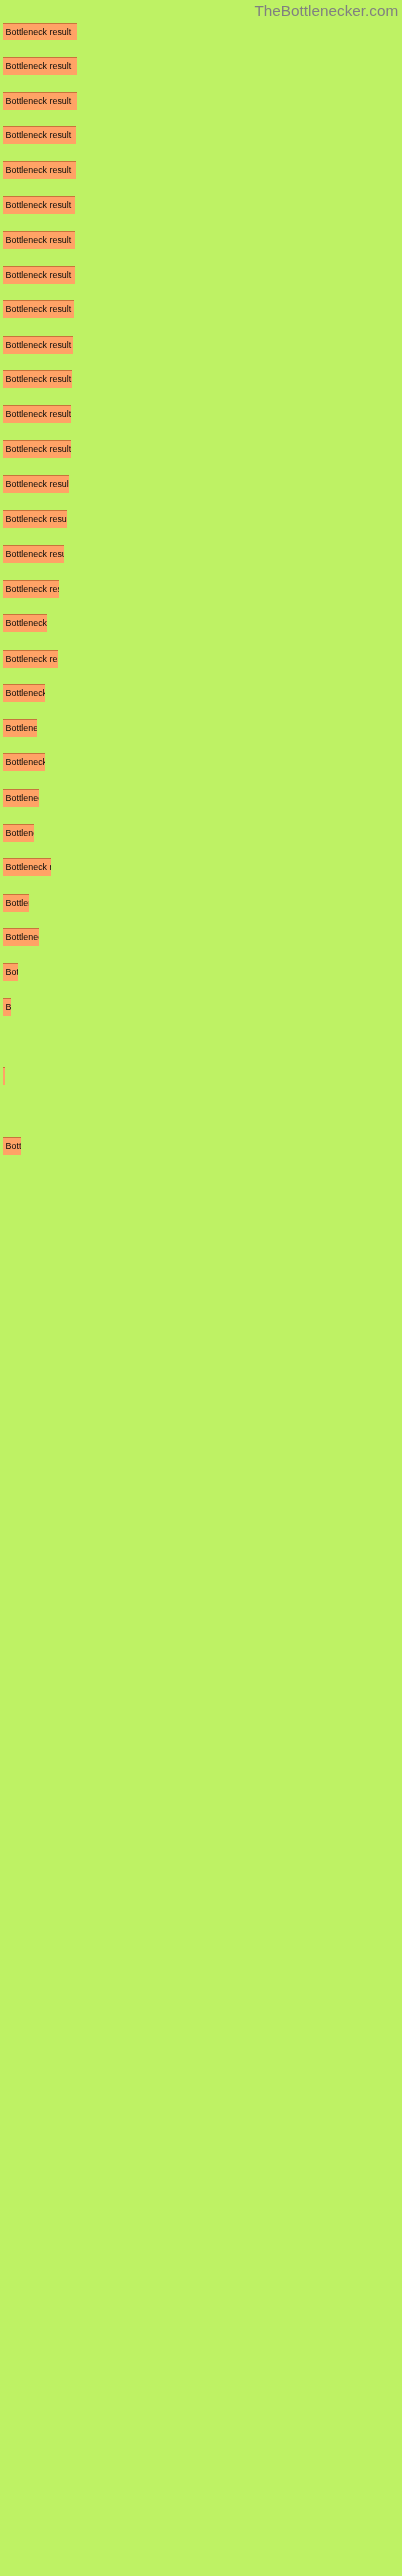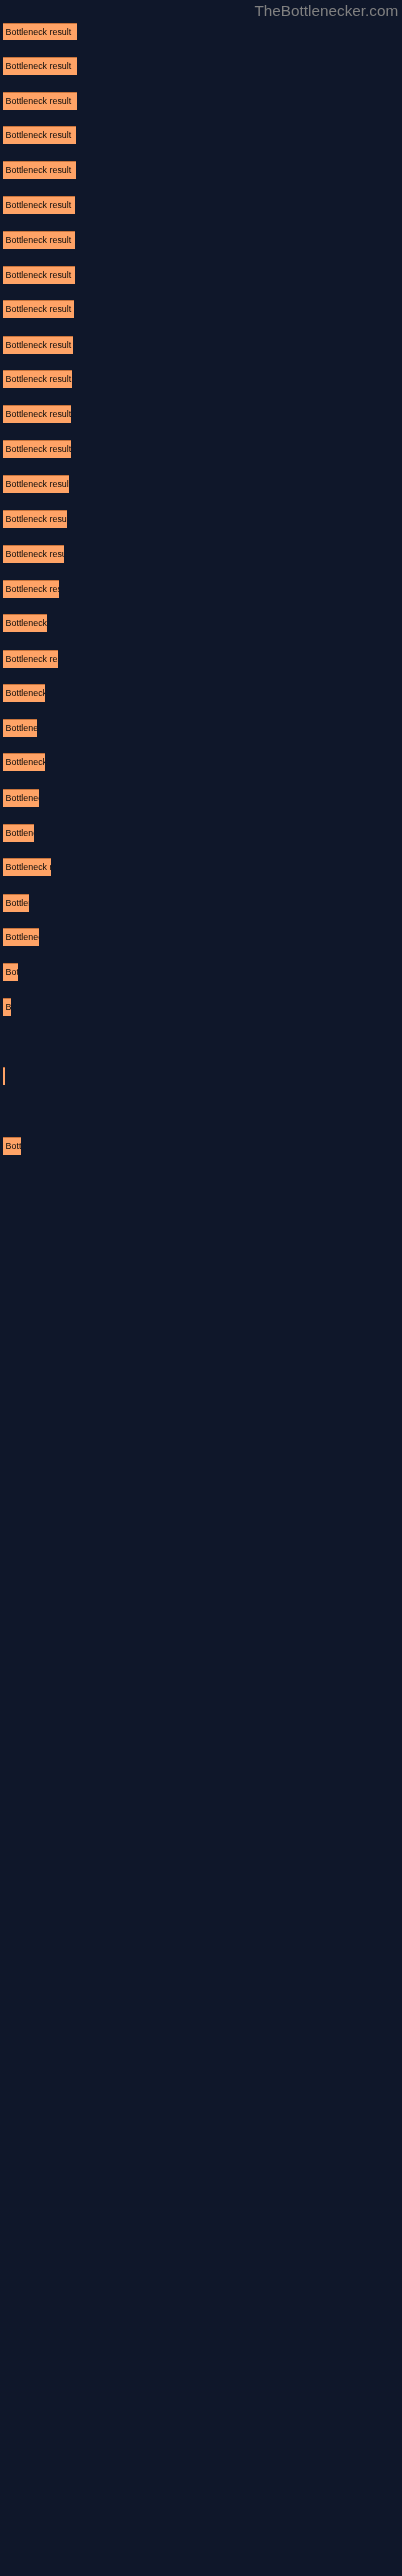--- a/index.html
+++ b/index.html
@@ -16,21 +16,21 @@
     font-family: "Liberation Sans", sans-serif;
     -webkit-font-smoothing: antialiased;
   }
 
   #chart-root {
     position: absolute;
     left: 0;
     top: 0;
     width: 403px;
     height: 2576px;
-    background: #0f172a;
+    background: #bef264;
   }
 
   
   #watermark {
     position: absolute;
     right: 4.8px;
     top: 1.6px;
     color: #808080;
     font-size: 15.3px;
     line-height: 17.7px;

